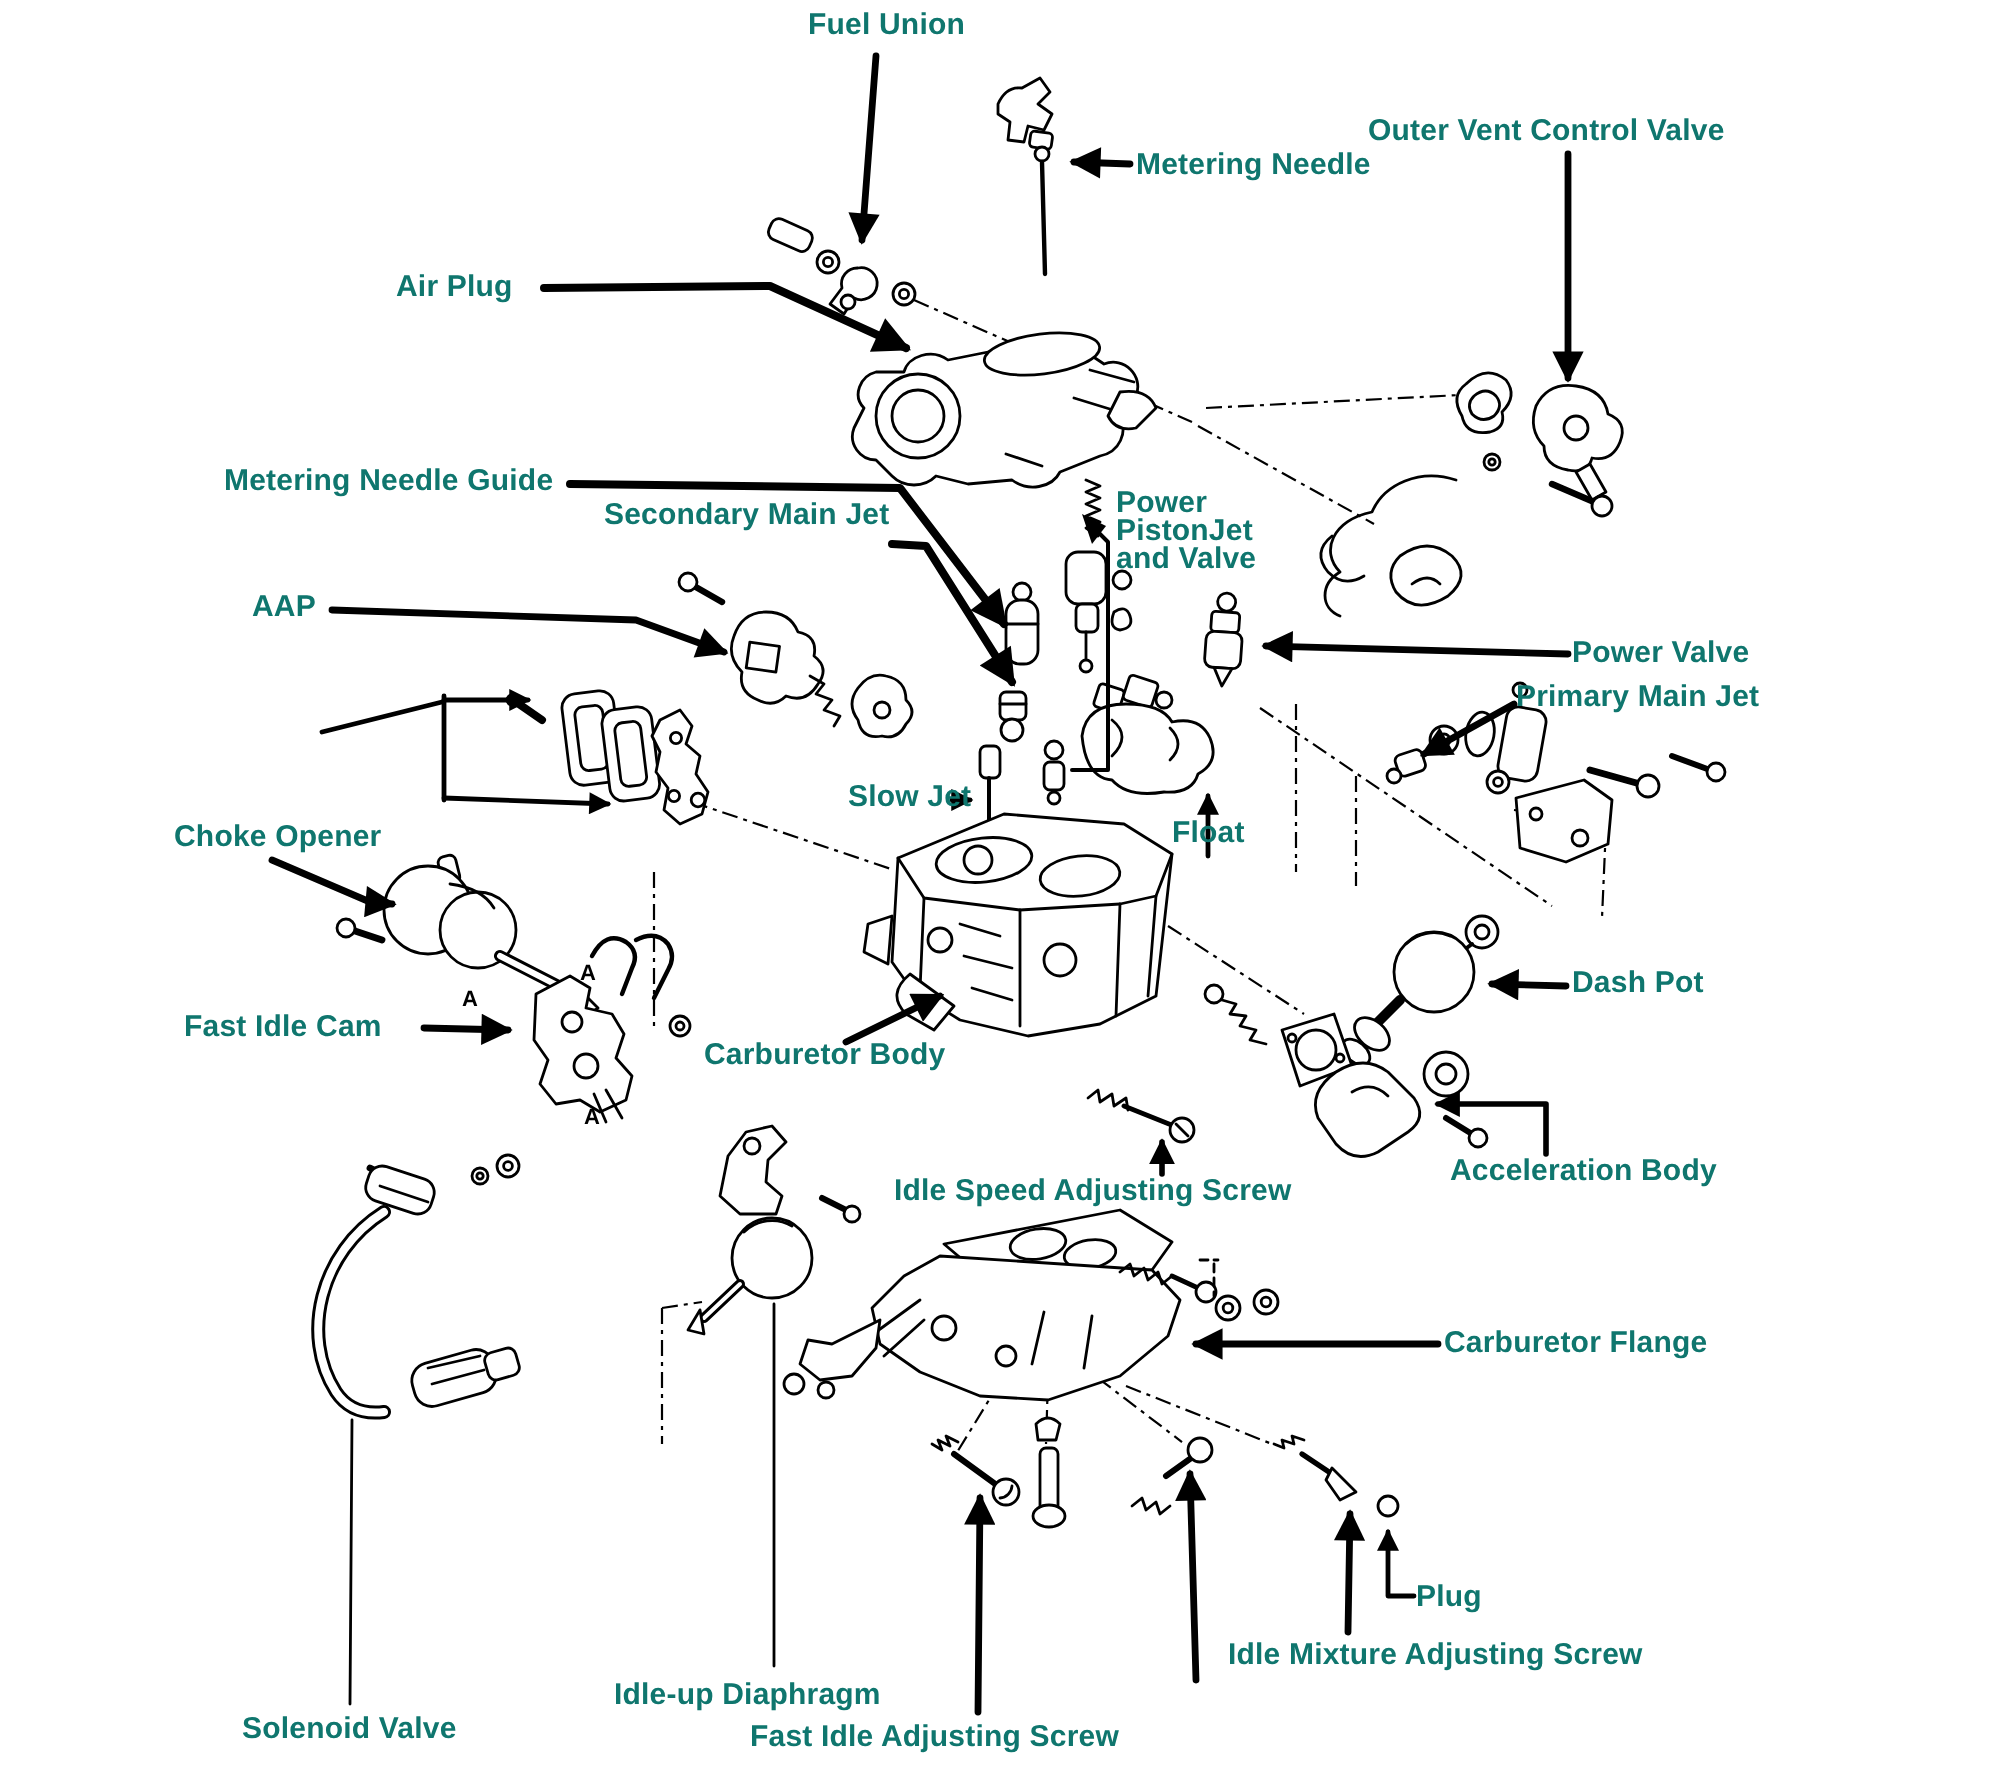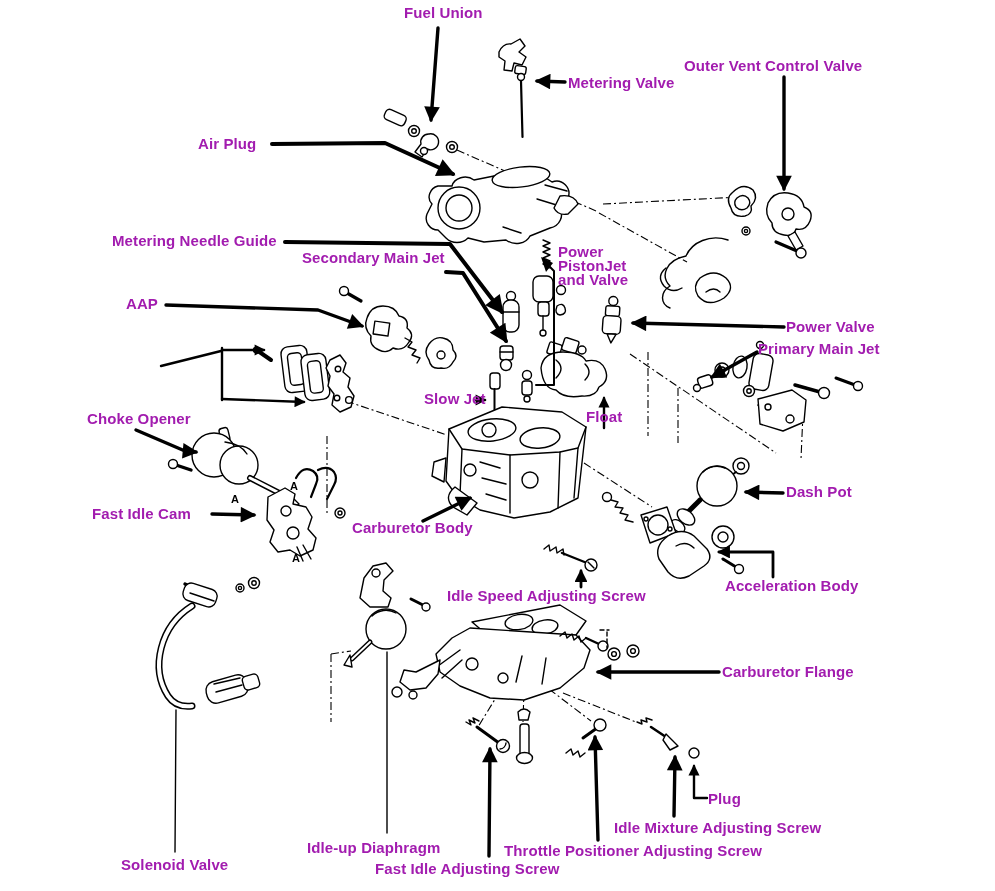--- a/index.html
+++ b/index.html
@@ -1,20 +1,20 @@
 <!DOCTYPE html>
 <html><head>
 <meta charset="utf-8">
 <style>
   html,body{margin:0;padding:0;background:#fff;}
   .stage{position:relative;width:995px;height:891px;background:#fff;overflow:hidden;
          font-family:"Liberation Sans",sans-serif;}
   .stage svg{position:absolute;left:0;top:0;z-index:1;pointer-events:none;}
   .lbl{position:absolute;z-index:2;font-weight:bold;font-size:15px;line-height:16px;
-       color:#a21caf;white-space:pre-line;letter-spacing:.1px;}
+       color:#0f766e;white-space:pre-line;letter-spacing:.1px;}
 </style>
 </head>
 <body>
 
 <div class="stage">
 
 <svg width="995" height="891" viewBox="0 0 995 891">
   <defs>
     <marker id="ah" viewBox="0 0 10 10" refX="8.5" refY="5" markerWidth="5" markerHeight="4.6" orient="auto">
       <path d="M0 0 L10 5 L0 10 z" fill="#000" stroke="none"></path>
@@ -345,21 +345,21 @@
   <polygon points="541,257 553,263 546,272" fill="#000"></polygon>
 
   <g font-family="Liberation Sans, sans-serif" font-size="11" font-weight="bold" fill="#000" stroke="none">
     <text x="290" y="490">A</text>
     <text x="231" y="503">A</text>
     <text x="292" y="562">A</text>
   </g>
 </svg>
 
 <div class="lbl" style="left:404px;top:5px">Fuel Union</div>
-<div class="lbl" style="left:568px;top:75px">Metering Valve</div>
+<div class="lbl" style="left:568px;top:75px">Metering Needle</div>
 <div class="lbl" style="left:684px;top:58px">Outer Vent Control Valve</div>
 <div class="lbl" style="left:198px;top:136px">Air Plug</div>
 <div class="lbl" style="left:112px;top:233px">Metering Needle Guide</div>
 <div class="lbl" style="left:302px;top:250px">Secondary Main Jet</div>
 <div class="lbl" style="left:558px;top:245px;line-height:14px">Power
 PistonJet
 and Valve</div>
 <div class="lbl" style="left:126px;top:296px">AAP</div>
 <div class="lbl" style="left:786px;top:319px">Power Valve</div>
 <div class="lbl" style="left:758px;top:341px">Primary Main Jet</div>
@@ -368,17 +368,16 @@
 <div class="lbl" style="left:87px;top:411px">Choke Opener</div>
 <div class="lbl" style="left:92px;top:506px">Fast Idle Cam</div>
 <div class="lbl" style="left:352px;top:520px">Carburetor Body</div>
 <div class="lbl" style="left:786px;top:484px">Dash Pot</div>
 <div class="lbl" style="left:447px;top:588px">Idle Speed Adjusting Screw</div>
 <div class="lbl" style="left:725px;top:578px">Acceleration Body</div>
 <div class="lbl" style="left:722px;top:664px">Carburetor Flange</div>
 <div class="lbl" style="left:121px;top:857px">Solenoid Valve</div>
 <div class="lbl" style="left:307px;top:840px">Idle-up Diaphragm</div>
 <div class="lbl" style="left:375px;top:861px">Fast Idle Adjusting Screw</div>
-<div class="lbl" style="left:504px;top:843px">Throttle Positioner Adjusting Screw</div>
 <div class="lbl" style="left:614px;top:820px">Idle Mixture Adjusting Screw</div>
 <div class="lbl" style="left:708px;top:791px">Plug</div>
 
 </div>
 
 </body></html>

